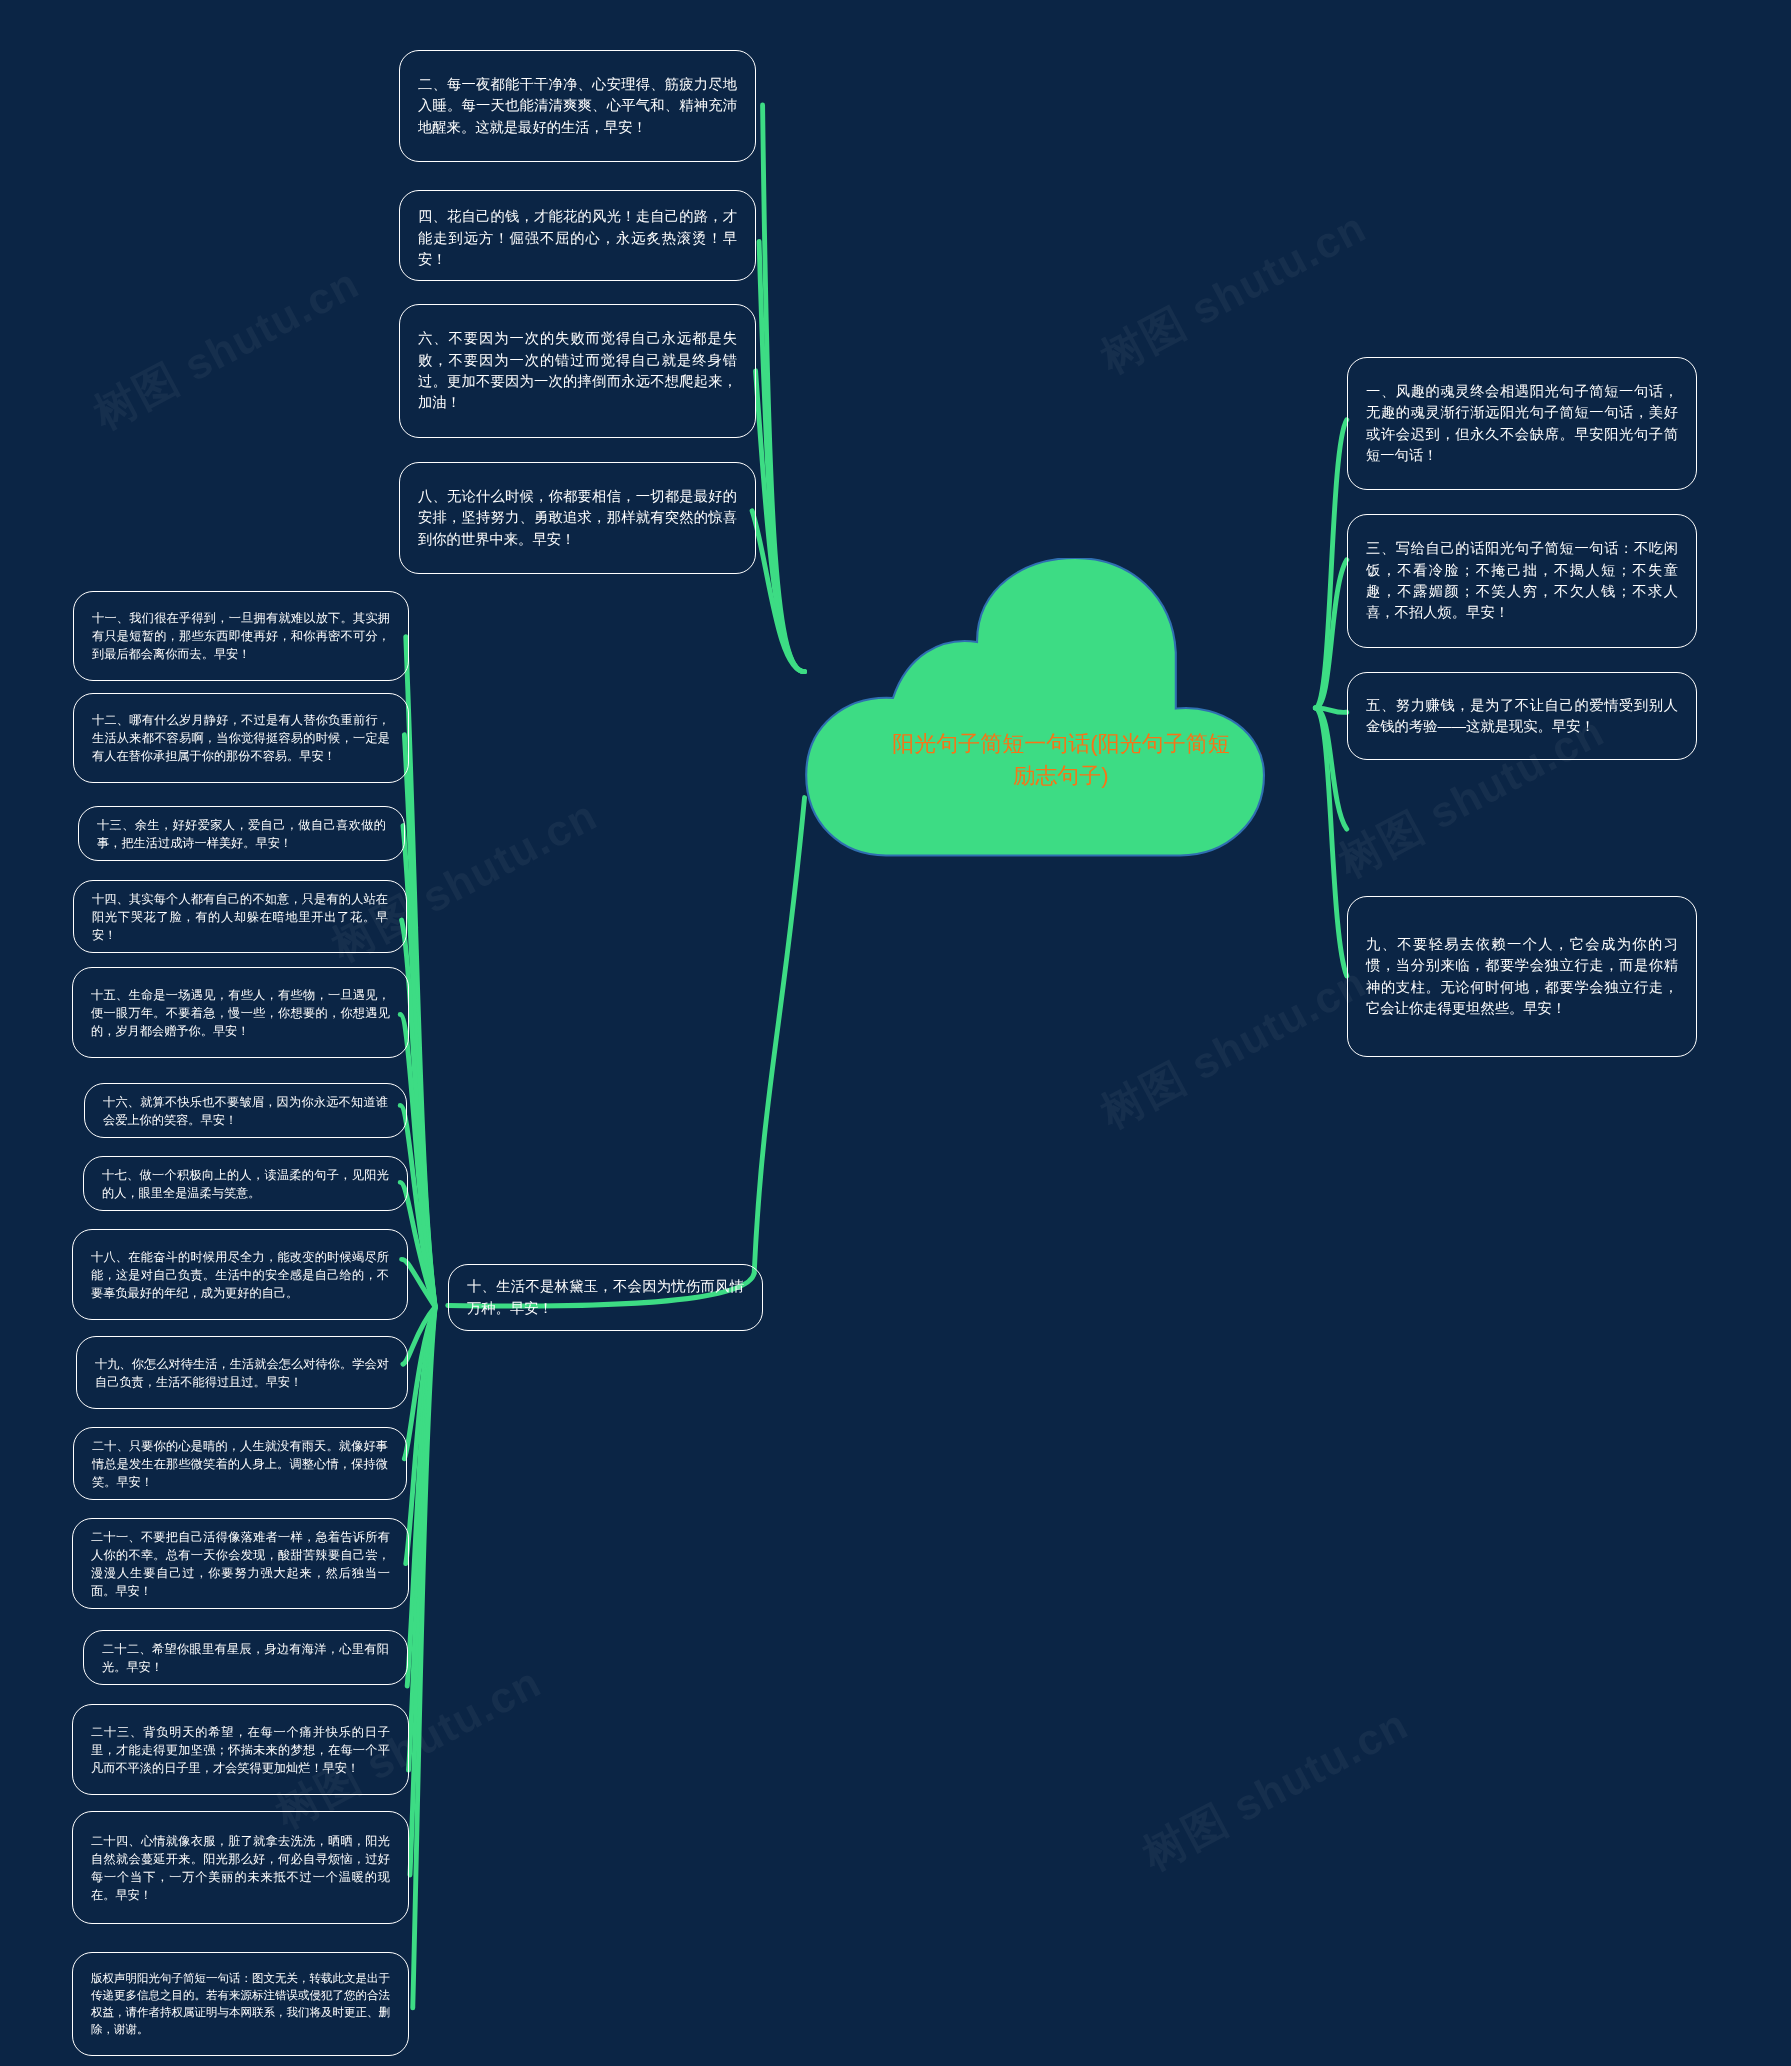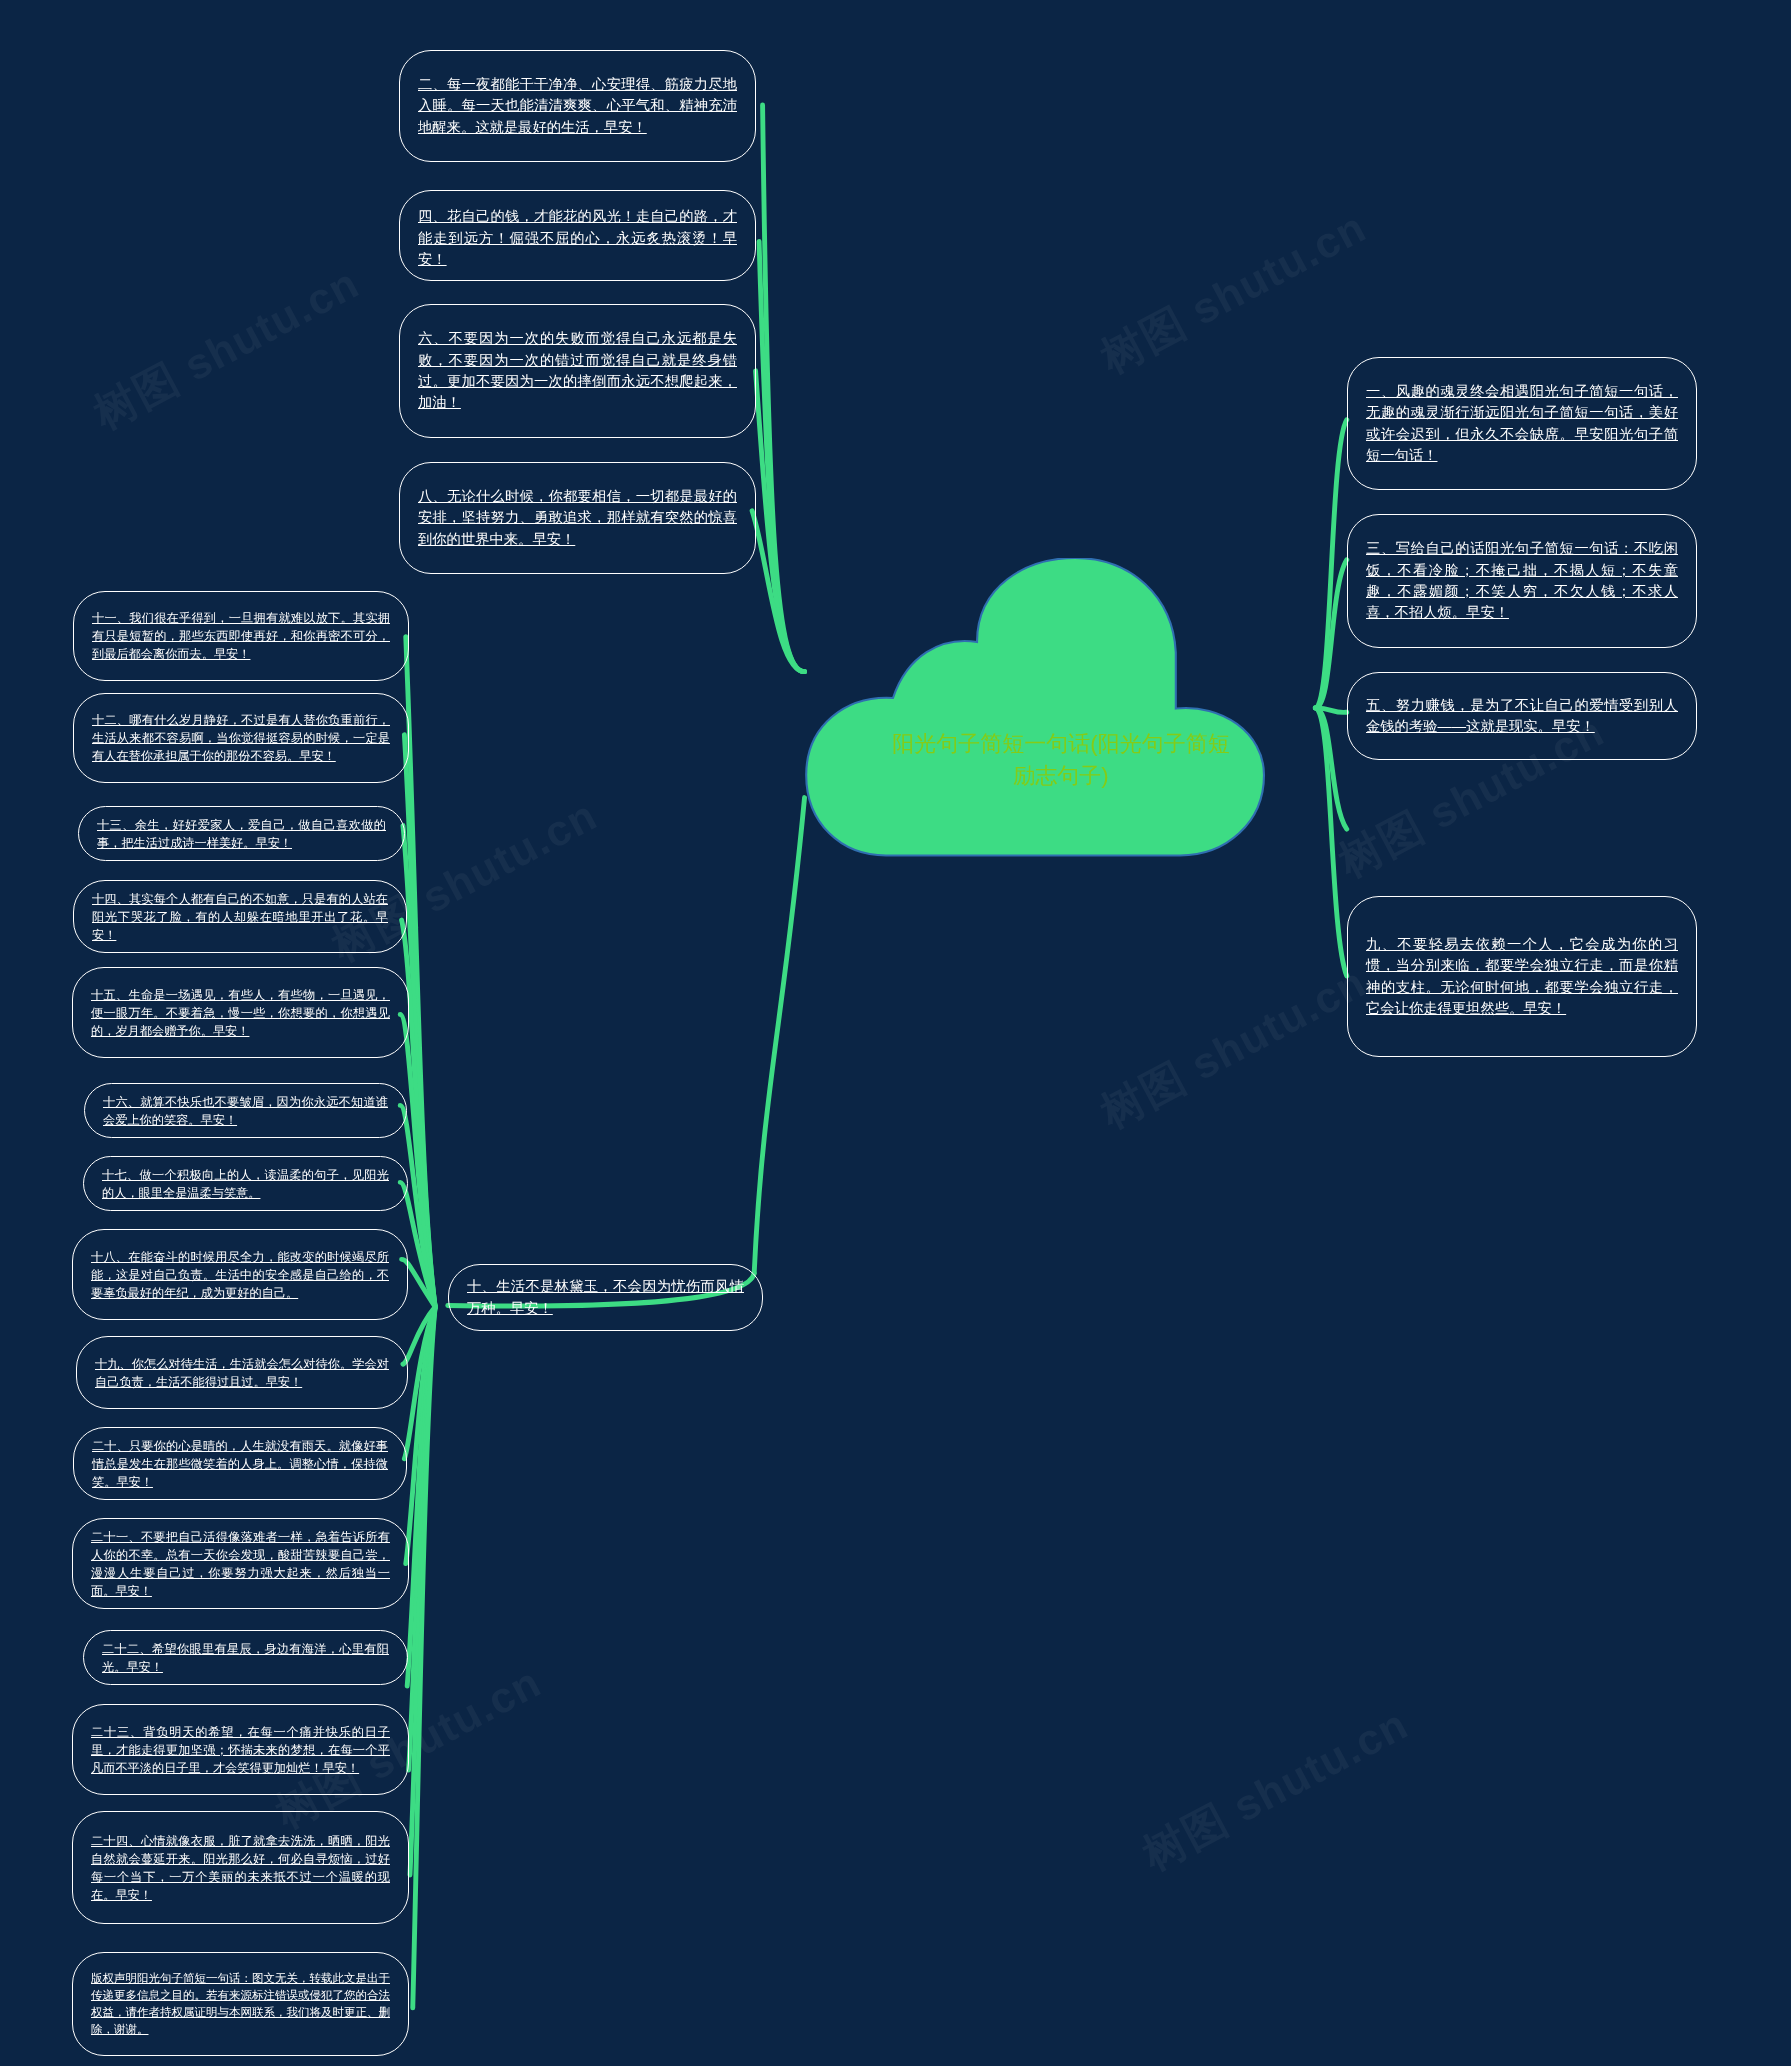--- a/index.html
+++ b/index.html
@@ -31,36 +31,35 @@
 
   
   #root{
     position:absolute;z-index:3;
     left:802px;top:558px;width:518px;height:301px;
   }
   #root svg{position:absolute;inset:0;}
   #root .root-label{
     position:absolute;left:0;right:0;top:170px;
     text-align:center;
-    color:#84cc16;
+    color:#f97316;
     font-size:22px;line-height:32px;font-weight:400;
     padding:0 84px;box-sizing:border-box;
   }
 
   
   .node{
     position:absolute;z-index:4;
     box-sizing:border-box;
     border:1.7px solid #ffffff;
-    border-radius:32px;
+    border-radius:20px;
     background:transparent;
     color:#ffffff;
     display:flex;align-items:center;
     padding:9.8px 18px;
-    text-decoration:underline;
   }
   .node .txt{
     width:100%;
     font-size:14.3px;
     line-height:21.3px;
     font-weight:400;
     text-align:justify;
     text-justify:inter-character;
     word-break:break-all;
   }

